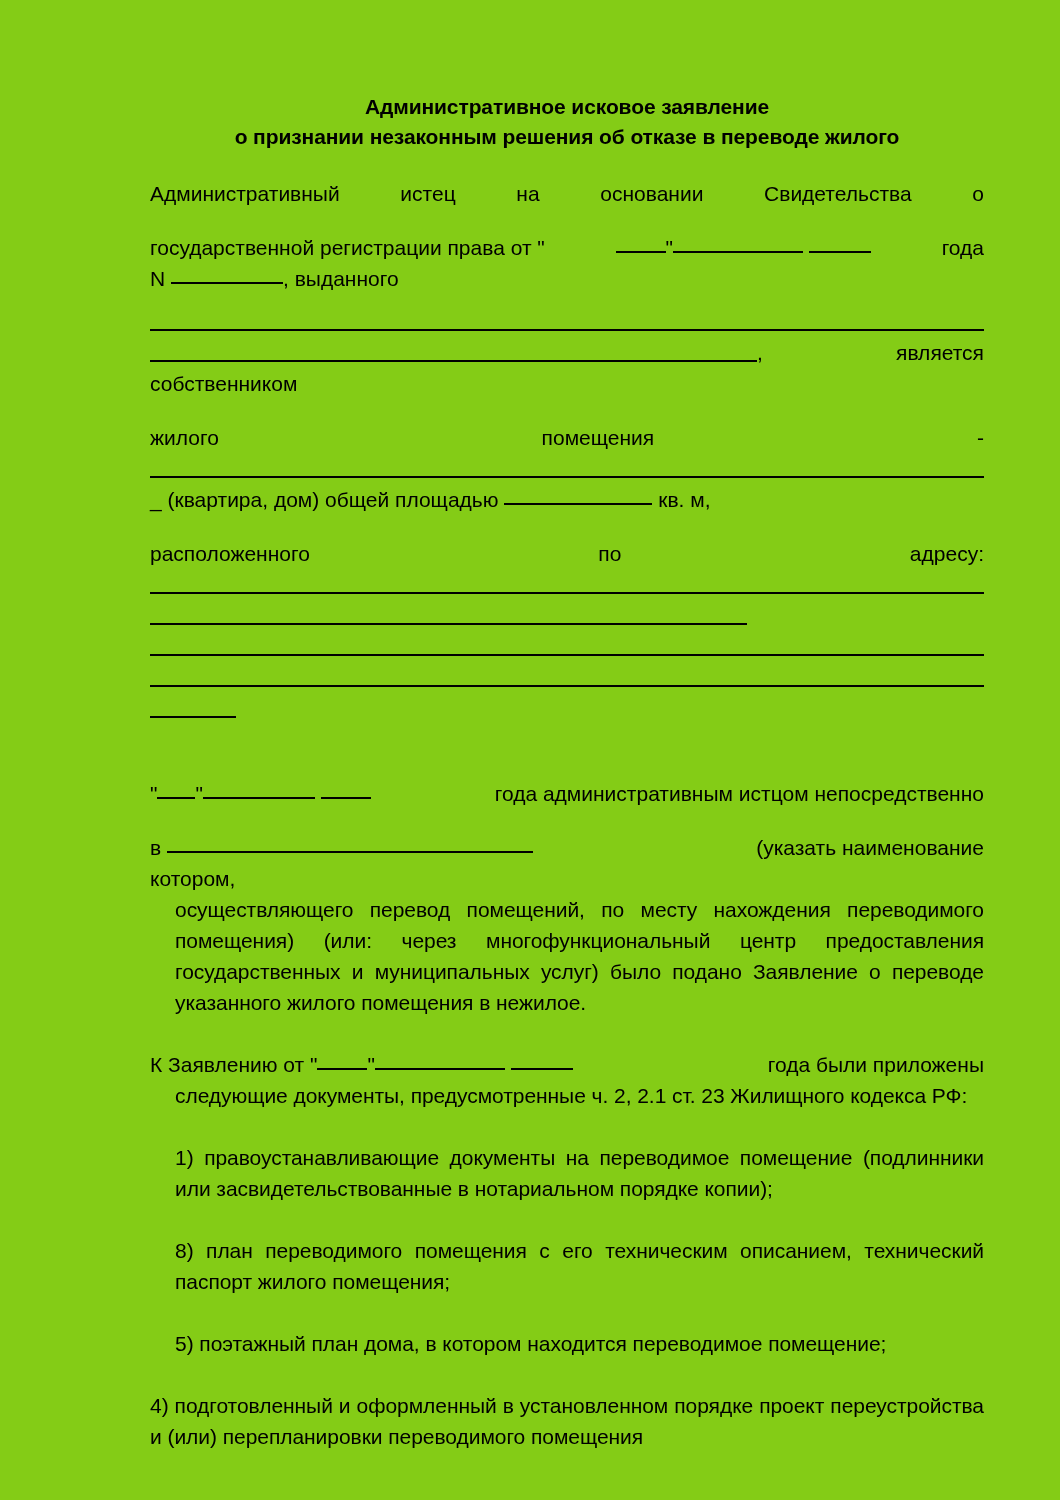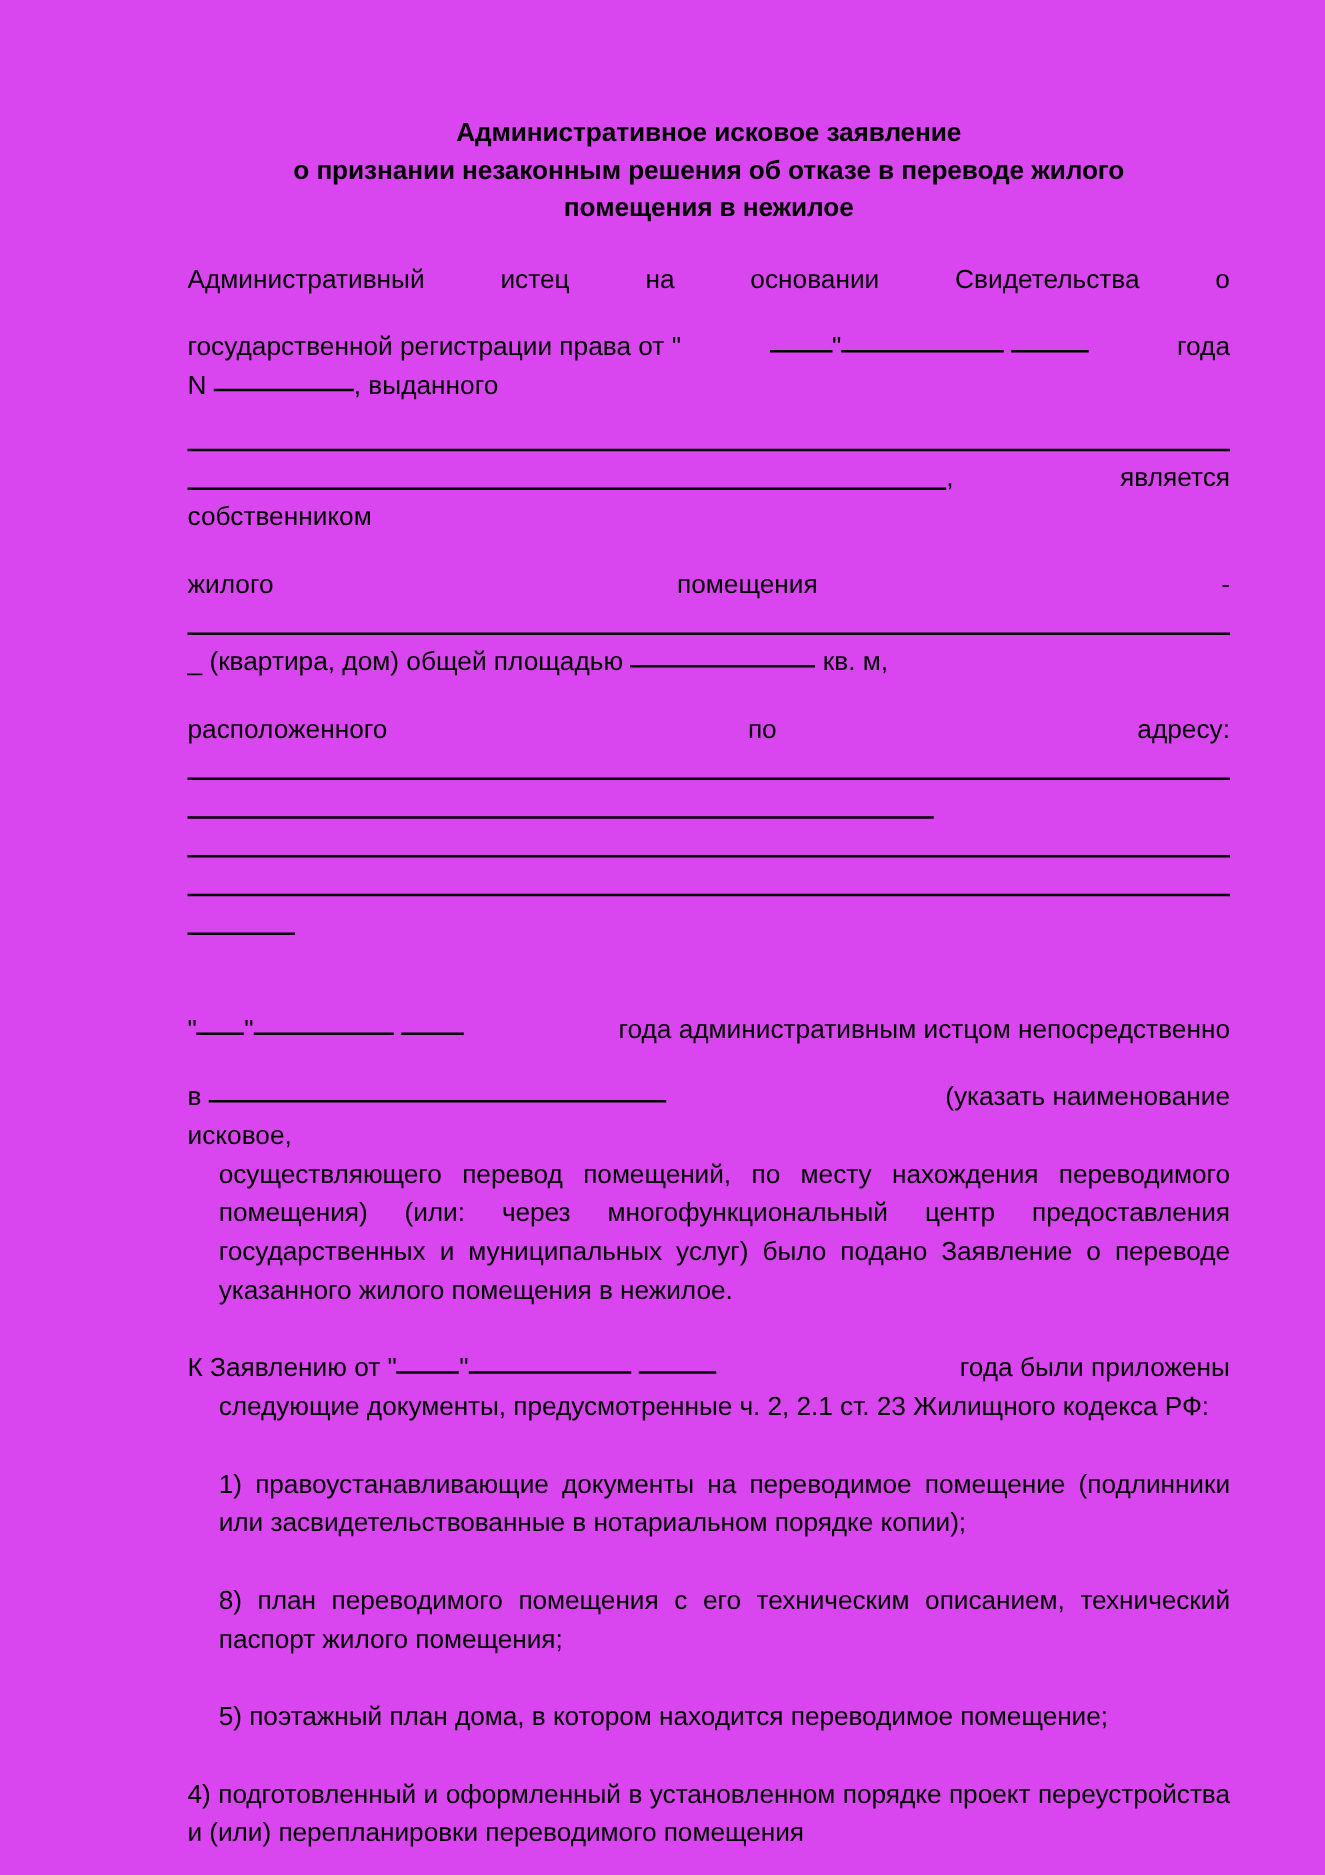--- a/index.html
+++ b/index.html
@@ -17,21 +17,21 @@
     color: #000000;
     -webkit-font-smoothing: antialiased;
   }
 
   .page {
     position: absolute;
     left: 0;
     top: 0;
     width: 1060px;
     height: 1500px;
-    background: #d946ef;
+    background: #84cc16;
   }
 
   .content {
     position: absolute;
     left: 150px;
     top: 92px;
     width: 834px;
   }
 
   
@@ -132,21 +132,20 @@
 </style>
 </head>
 <body>
 
 <div class="page">
   <div class="content">
 
     <h1 class="doc-title">
       <span class="tl">Административное исковое заявление</span>
       <span class="tl">о признании незаконным решения об отказе в переводе жилого</span>
-      <span class="tl">помещения в нежилое</span>
     </h1>
 
     <div class="jline">
       <span>Административный</span>
       <span>истец</span>
       <span>на</span>
       <span>основании</span>
       <span>Свидетельства</span>
       <span>о</span>
     </div>
@@ -219,21 +218,21 @@
     <div class="jline">
       <span><span>"</span><span class="blank b-xs"></span><span>"</span><span class="blank b-lg"></span>&nbsp;<span class="blank b-sm"></span></span>
       <span>года административным истцом непосредственно</span>
     </div>
 
     <div class="jline">
       <span><span>в</span>&nbsp;<span class="blank b-org"></span></span>
       <span>(указать наименование</span>
     </div>
 
-    <div class="plain-line">исковое,</div>
+    <div class="plain-line">котором,</div>
 
     <p class="para gap-after">осуществляющего перевод помещений, по месту нахождения переводимого помещения) (или: через многофункциональный центр предоставления государственных и муниципальных услуг) было подано Заявление о переводе указанного жилого помещения в нежилое.</p>
 
     <div class="jline">
       <span><span>К Заявлению от "</span><span class="blank b-sm"></span><span>"</span><span class="blank b-xl"></span>&nbsp;<span class="blank b-md"></span></span>
       <span>года были приложены</span>
     </div>
     <p class="para gap-after">следующие документы, предусмотренные ч. 2, 2.1 ст. 23 Жилищного кодекса РФ:</p>
 
     <p class="para gap-after">1) правоустанавливающие документы на переводимое помещение (подлинники или засвидетельствованные в нотариальном порядке копии);</p>

